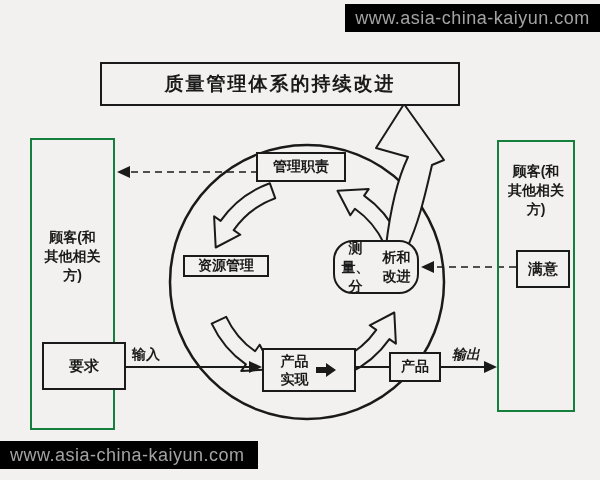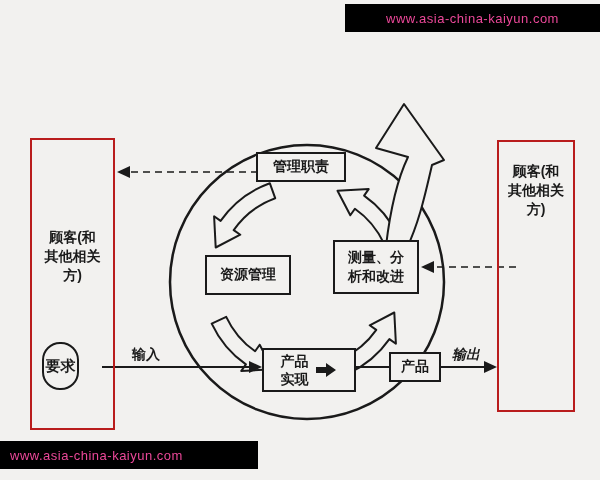--- a/index.html
+++ b/index.html
@@ -4,47 +4,47 @@
 <style>
   html,body { margin:0; padding:0; background:#e8e6e3; }
   .stage {
     position:relative; width:600px; height:480px;
     background:#f2f1ef; overflow:hidden;
     font-family:"Liberation Sans","DejaVu Sans",sans-serif;
     color:#1a1a1a;
   }
   .layer { position:absolute; left:0; top:0; }
   .bar {
-    position:absolute; background:#000; color:#ec4899;
-    display:flex; align-items:center; font-size:13px;
+    position:absolute; background:#000; color:#a3a3a3;
+    display:flex; align-items:center; font-size:18px;
     letter-spacing:0.5px; z-index:4;
   }
   .top-bar { left:345px; top:4px; width:255px; height:28px; justify-content:center; }
   .bottom-bar { left:0px; top:441px; width:258px; height:28px; padding-left:10px; box-sizing:border-box; }
   .box {
     position:absolute; border:2px solid #1a1a1a; background:#f2f1ef;
     display:flex; align-items:center; justify-content:center;
     text-align:center; font-weight:bold; z-index:3; box-sizing:border-box;
   }
   .title-box { left:100px; top:62px; width:360px; height:44px; font-size:19px; letter-spacing:2px; }
-  .party { position:absolute; border:2px solid #b91c1c; background:transparent; z-index:2; box-sizing:border-box;padding-left:28px; }
+  .party { position:absolute; border:2px solid #15803d; background:transparent; z-index:2; box-sizing:border-box;padding-left:28px; }
   .party-left  { left:30px;  top:138px; width:85px; height:292px; }
   .party-right { left:497px; top:140px; width:78px; height:272px; }
   .party-label {
     position:absolute; left:0; width:100%; text-align:center;
     font-size:14px; font-weight:bold; line-height:19px;
   }
   .party-left  .party-label { top:88px; }
   .party-right .party-label { top:20px; }
   .party-label span { display:block; }
-  .req-box { left:10px; top:202px; width:37px; height:48px; font-size:15px;border-radius:18px; }
+  .req-box { left:10px; top:202px; width:84px; height:48px; font-size:15px; }
   .sat-box { left:17px; top:108px; width:54px; height:38px; font-size:15px; }
   .mgmt-box { left:256px; top:152px; width:90px; height:30px; font-size:14px; }
-  .res-box  { left:205px; top:255px; width:86px; height:40px; font-size:14px; }
-  .meas-box { left:333px; top:240px; width:86px; height:54px; font-size:14px; line-height:19px; flex-direction:column; }
+  .res-box  { left:183px; top:255px; width:86px; height:22px; font-size:14px; }
+  .meas-box { left:333px; top:240px; width:86px; height:54px; font-size:14px; line-height:19px; flex-direction:row;border-radius:20px; }
   .meas-box span { display:block; }
   .real-box { left:262px; top:348px; width:94px; height:44px; font-size:14px; line-height:18px; gap:5px; }
   .real-box .lines span { display:block; }
   .prod-box { left:389px; top:352px; width:52px; height:30px; font-size:14px; }
   .flow-label { position:absolute; font-size:14px; font-weight:bold; z-index:3; }
   .input-label  { left:132px; top:346px;text-align:right; }
   .output-label { left:452px; top:346px;font-style:italic; }
   .flow-icon { display:block; }
 </style>
 </head>
@@ -79,37 +79,43 @@
     <polygon points="421,267 434,261 434,273" fill="#1a1a1a"></polygon>
   </svg>
 
   <div class="bar top-bar">
     <span>www.asia-china-kaiyun.com</span>
   </div>
   <div class="bar bottom-bar">
     <span>www.asia-china-kaiyun.com</span>
   </div>
 
+  <div class="box title-box">
+    <span>质量管理体系的持续改进</span>
+  </div>
 
   <div class="party party-left">
     <div class="party-label">
       <span>顾客(和</span>
       <span>其他相关</span>
       <span>方)</span>
     </div>
     <div class="box req-box">
       <span>要求</span>
     </div>
   </div>
 
   <div class="party party-right">
     <div class="party-label">
       <span>顾客(和</span>
       <span>其他相关</span>
       <span>方)</span>
+    </div>
+    <div class="box sat-box">
+      <span>满意</span>
     </div>
   </div>
 
   <div class="box mgmt-box">
     <span>管理职责</span>
   </div>
   <div class="box res-box">
     <span>资源管理</span>
   </div>
   <div class="box meas-box">

